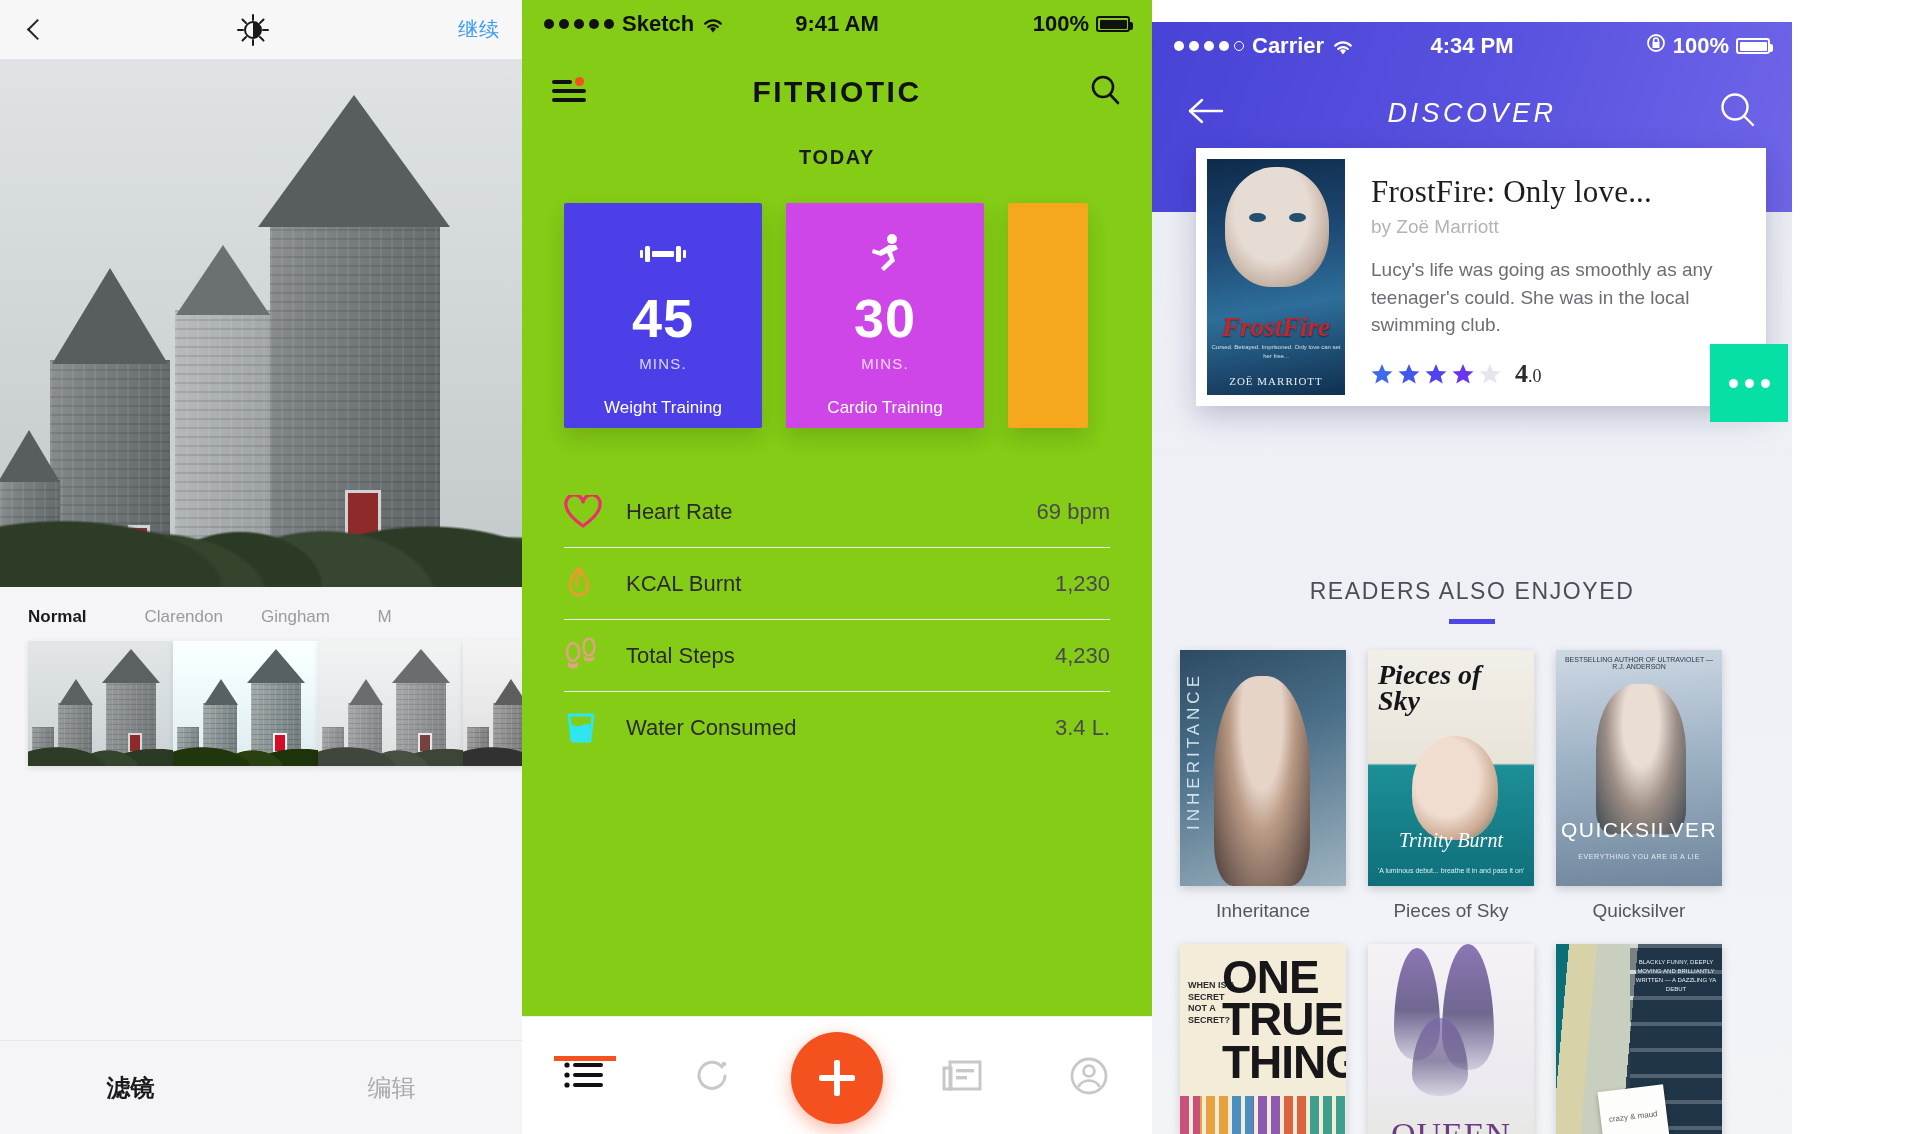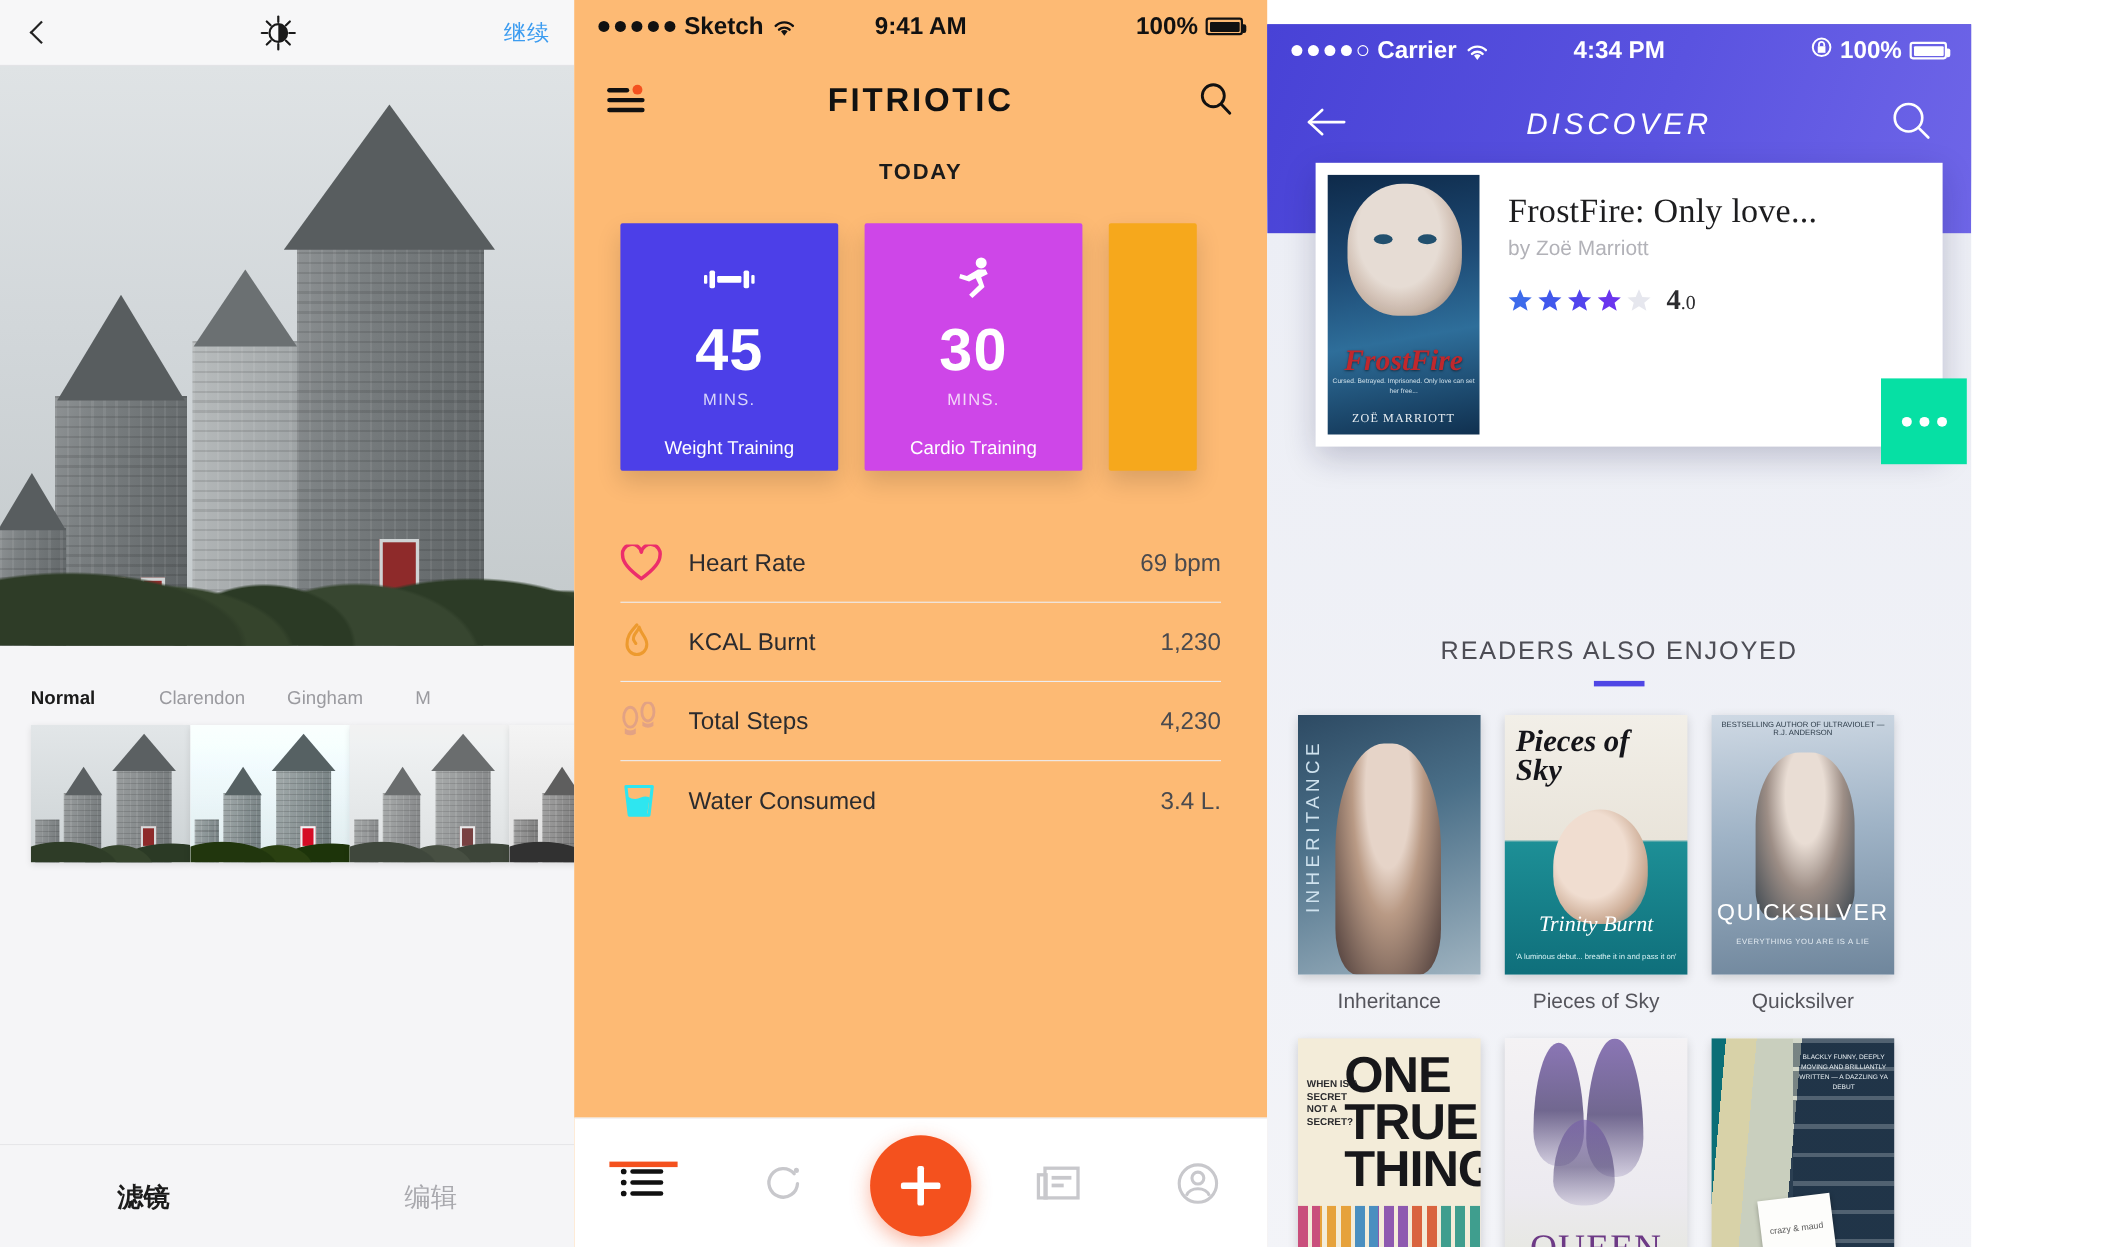--- a/index.html
+++ b/index.html
@@ -47,21 +47,21 @@
     position:absolute; bottom:0; left:0; width:100%; height:190px;
     background:
       radial-gradient(ellipse at 12% 100%, #2e3c27 0 24%, transparent 25%),
       radial-gradient(ellipse at 28% 105%, #35442c 0 22%, transparent 23%),
       radial-gradient(ellipse at 46% 100%, #2b3a25 0 20%, transparent 21%),
       radial-gradient(ellipse at 62% 108%, #374630 0 24%, transparent 25%),
       radial-gradient(ellipse at 82% 100%, #2c3b26 0 22%, transparent 23%),
       radial-gradient(ellipse at 97% 104%, #33422b 0 20%, transparent 21%);
   }
 
-  .p1-filters { padding-top: 38px; }
+  .p1-filters { padding-top: 20px; }
   .p1-filter-names { display:flex; padding:0 28px; gap:0; }
   .p1-filter-names > div { width:145px; text-align:left; font-size:17px; color:#9a9a9f; }
   .p1-filter-names > div.active { color:#1a1a1a; font-weight:bold; }
   .p1-thumbs { display:flex; padding: 14px 28px 0 28px; gap:0; }
   .p1-thumb {
     width:145px; height:125px; overflow:hidden; position:relative; flex:0 0 145px;
     box-shadow: 0 2px 6px rgba(0,0,0,.10);
   }
   .p1-thumb .mini { position:absolute; inset:0; }
   .m-sky{position:absolute;inset:0;background:linear-gradient(180deg,#e2e6e8 0%,#ccd2d4 100%);}
@@ -81,21 +81,21 @@
 
   .p1-bottombar {
     position:absolute; bottom:0; left:0; width:522px; height:94px;
     background:#f5f5f7; border-top:1px solid #e6e6e9; display:flex; align-items:center;
   }
   .p1-tab { flex:1; text-align:center; font-size:24px; }
   .p1-tab.active { color:#1b1b1b; font-weight:bold; }
   .p1-tab.inactive { color:#a9a9ae; }
 
   
-  .panel2 { width: 630px; height: 1134px; background:#fdba74; position:relative; overflow:hidden; }
+  .panel2 { width: 630px; height: 1134px; background:#84cc16; position:relative; overflow:hidden; }
   .ios-status {
     height:48px; display:flex; align-items:center; padding:0 22px; font-size:22px;
     font-weight:bold; color:#111;
   }
   .ios-status .left { display:flex; align-items:center; gap:8px; flex:1; }
   .ios-status .mid { flex:0 0 auto; }
   .ios-status .right { flex:1; display:flex; align-items:center; justify-content:flex-end; gap:7px; }
   .dots { display:flex; gap:5px; align-items:center; }
   .dots i { width:10px; height:10px; border-radius:50%; background:#111; display:block; }
   .dots i.hollow { background:transparent; border:1.6px solid #111; }
@@ -578,20 +578,21 @@
         <div class="frost-eye" style="left:42px;"></div>
         <div class="frost-eye" style="left:82px;"></div>
         <div class="frost-title">FrostFire</div>
         <div class="frost-sub">Cursed. Betrayed. Imprisoned.
 Only love can set her free...</div>
         <div class="frost-auth">ZOË MARRIOTT</div>
       </div>
       <div class="feature-body">
         <div class="book-title">FrostFire: Only love...</div>
         <div class="book-author">by Zoë Marriott</div>
+        <div class="book-desc">Lucy's life was going as smoothly as any teenager's could. She was in the local swimming club.</div>
         <div class="rating-row">
           <div class="stars">
             <svg class="star" viewBox="0 0 22 22">
                 <polygon points="11,1 14,8 21.5,8.4 15.8,13.2 17.7,20.5 11,16.4 4.3,20.5 6.2,13.2 0.5,8.4 8,8" fill="#3D6BEB"></polygon>
               </svg>
             <svg class="star" viewBox="0 0 22 22">
                 <polygon points="11,1 14,8 21.5,8.4 15.8,13.2 17.7,20.5 11,16.4 4.3,20.5 6.2,13.2 0.5,8.4 8,8" fill="#4158EC"></polygon>
               </svg>
             <svg class="star" viewBox="0 0 22 22">
                 <polygon points="11,1 14,8 21.5,8.4 15.8,13.2 17.7,20.5 11,16.4 4.3,20.5 6.2,13.2 0.5,8.4 8,8" fill="#5244ED"></polygon>

